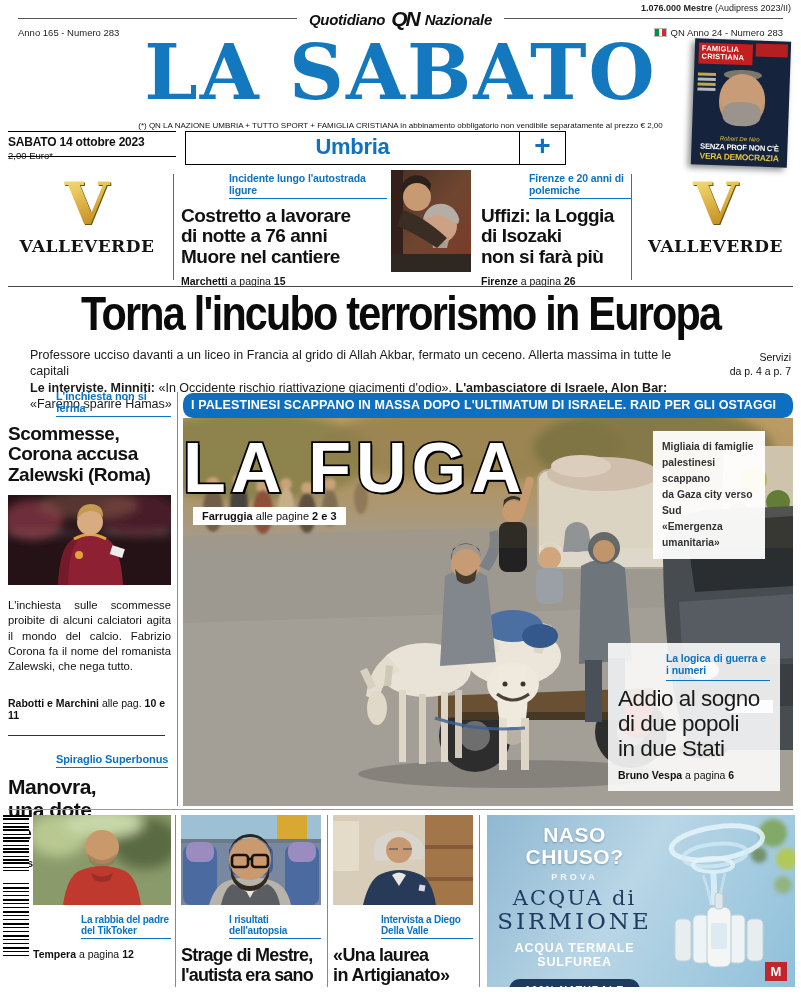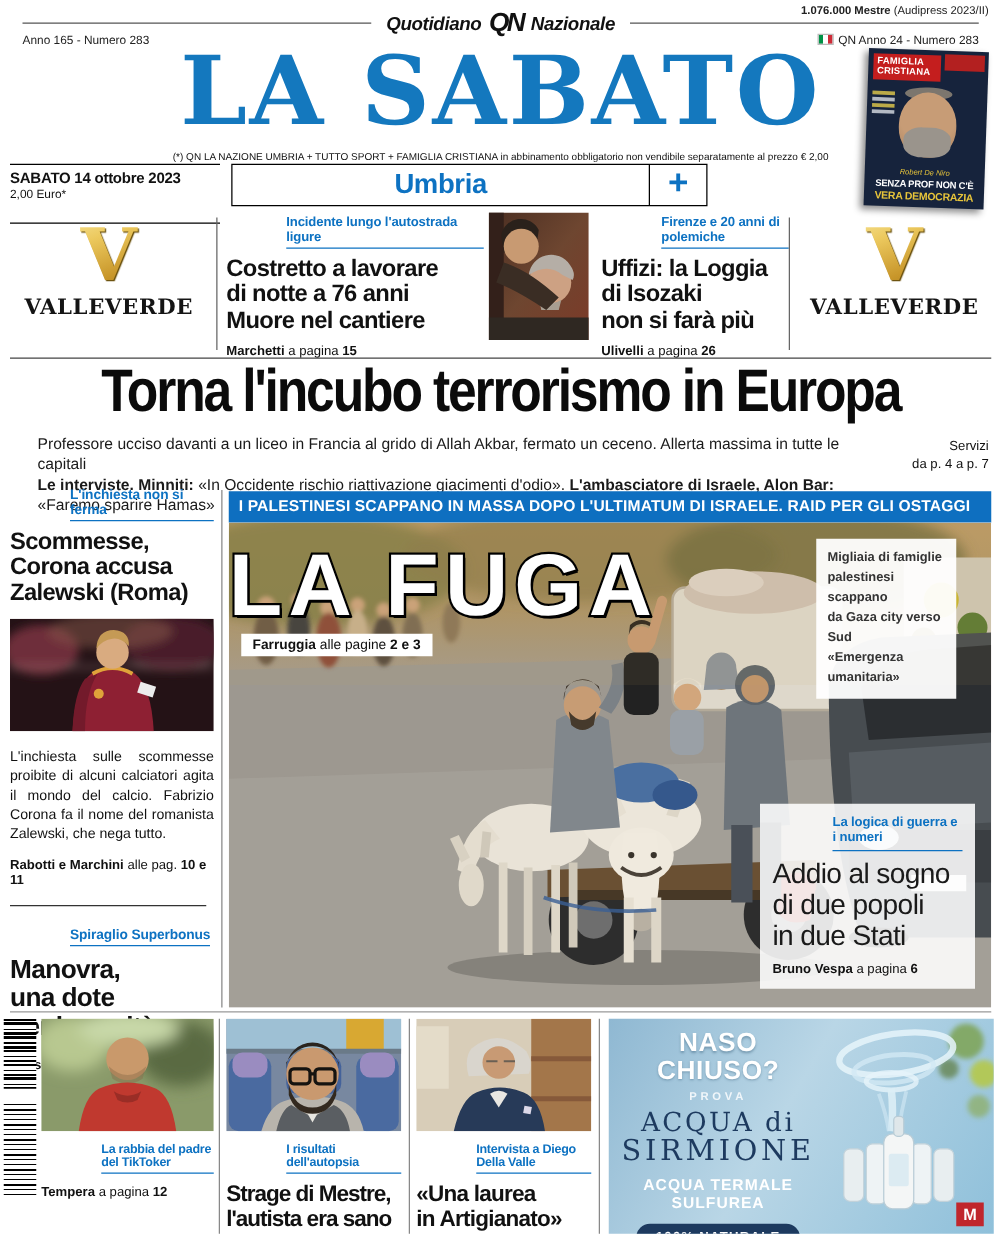--- a/index.html
+++ b/index.html
@@ -27,21 +27,21 @@
   .issue-right{float:right;}
   .flag{display:inline-block; width:13px; height:9px; vertical-align:-1px; margin-right:4px;
         background:linear-gradient(to right,#009246 0 33%,#fff 33% 66%,#ce2b37 66% 100%);
         border:0.5px solid #bbb;}
 
   
   .masthead{position:absolute; top:34px; left:0; width:100%; text-align:center;
             font-family:"DejaVu Serif", serif; font-weight:bold; font-size:76px; line-height:1.02;
             color:var(--masthead); letter-spacing:2px;}
   .fineprint{position:absolute; top:121px; left:0; width:100%; text-align:center; font-size:8px; color:#111;}
-  .datebox{position:absolute; top:131px; left:8px; width:168px; height:48px;
+  .datebox{position:absolute; top:131px; left:8px; width:168px; height:26px;
            border-top:1.5px solid #000; border-bottom:1.5px solid #000; padding-top:3px;}
   .datebox .d{font-size:12px; font-weight:bold; letter-spacing:-0.2px;}
   .datebox .p{font-size:9.5px; margin-top:1px;}
   .edition-box{position:absolute; top:131px; left:185px; width:381px; height:34px;
                border:1.5px solid #000; display:flex; align-items:stretch;}
   .edition-name{flex:1; text-align:center; font-size:22px; font-weight:bold; color:var(--accent); line-height:30px; letter-spacing:-0.3px;}
   .edition-plus{width:46px; border-left:1.5px solid #000; text-align:center; color:var(--accent);
                 font-size:28px; font-weight:bold; line-height:28px;}
 
   
@@ -96,30 +96,30 @@
   .lead-decks{position:absolute; top:347px; left:30px; width:682px; font-size:12.5px; line-height:1.3; color:#1a1a1a;}
   .lead-decks .b{font-weight:bold;}
   .lead-services{position:absolute; top:350px; right:10px; width:74px; font-size:10.5px; text-align:right; line-height:1.35;}
 
   
   .left-col{position:absolute; left:8px; top:390px; width:163px;}
   .left-col .kicker{font-size:11px;}
   .left-col h3{font-size:19px; font-weight:bold; letter-spacing:-0.5px; line-height:1.1; margin-top:7px;}
   .left-col .photo{margin-top:9px; width:163px; height:90px;}
   .left-col .body{margin-top:9px; font-size:11.3px; line-height:1.35; text-align:justify;}
-  .left-col .byline{margin-top:11px;}
+  .left-col .byline{margin-top:23px;}
   .left-col hr{border:none; border-top:1px solid #333; margin:14px 6px 13px 0;}
   .left-col h3.second{font-size:21px;}
   .left-col .byline.second{margin-top:13px;}
   .col-div{position:absolute; left:177px; top:392px; height:414px; width:1px; background:#888;}
 
   
   .photo-wrap{position:absolute; left:183px; top:393px; width:610px; height:413px;}
   .banner{height:25px; background:#0e6fc0; color:#fff; font-weight:bold; font-size:12.5px;
-          line-height:25px; padding-left:8px; letter-spacing:0.1px;}
+          line-height:25px; padding-left:8px; letter-spacing:0.1px;border-radius:10px;}
   .scene{position:absolute; top:25px; left:0; width:610px; height:388px; overflow:hidden;}
   .fuga{position:absolute; top:40px; left:0; color:#fff; font-size:70px; font-weight:bold;
         letter-spacing:5px; line-height:1; -webkit-text-stroke:3.5px #000; paint-order:stroke fill;
         text-shadow:2px 2px 0 #000;}
   .fuga-byline{position:absolute; top:114px; left:10px; background:#fff; padding:3px 9px; font-size:11px;}
   .photo-caption{position:absolute; top:38px; left:470px; width:112px; background:rgba(255,255,255,.95);
                  padding:8px 9px; font-size:10.3px; font-weight:bold; color:#333; line-height:1.55;}
   .overlay-story{position:absolute; left:425px; top:250px; width:172px; background:rgba(255,255,255,.88);
                  padding:9px 10px 10px;}
   .overlay-story .kicker{font-size:10.5px; display:block; border-bottom:1.5px solid var(--accent); padding-bottom:4px;}
@@ -233,21 +233,21 @@
     <path d="M40,68 q9,8 18,2 l-2,8 -14,0 Z" fill="#a89e92"></path>
     <path d="M12,40 q20,6 44,28 l-10,10 q-24,-16 -40,-22 Z" fill="#3a2d24"></path>
     <rect y="84" width="80" height="18" fill="#2f2822"></rect>
   </svg>
 
   <div class="story-top" style="left:481px; width:150px;">
     <span class="kicker">Firenze e 20 anni di polemiche</span>
     <h3 class="ml" style="font-size:19px;">Uffizi: la Loggia
 di Isozaki
 non si farà più</h3>
-    <div class="byline"><b>Ulivelli</b><span> a pagina </span><b>26</b></div>
+    <div class="byline"><b>Firenze</b><span> a pagina </span><b>26</b></div>
   </div>
   <div class="vdiv" style="left:631px; top:174px; height:106px;"></div>
 
   <div class="ad-vv right">
     <div class="vv-initial">V</div>
     <div class="vv-word">VALLEVERDE</div>
   </div>
 
   <div class="rule-a"></div>
 

